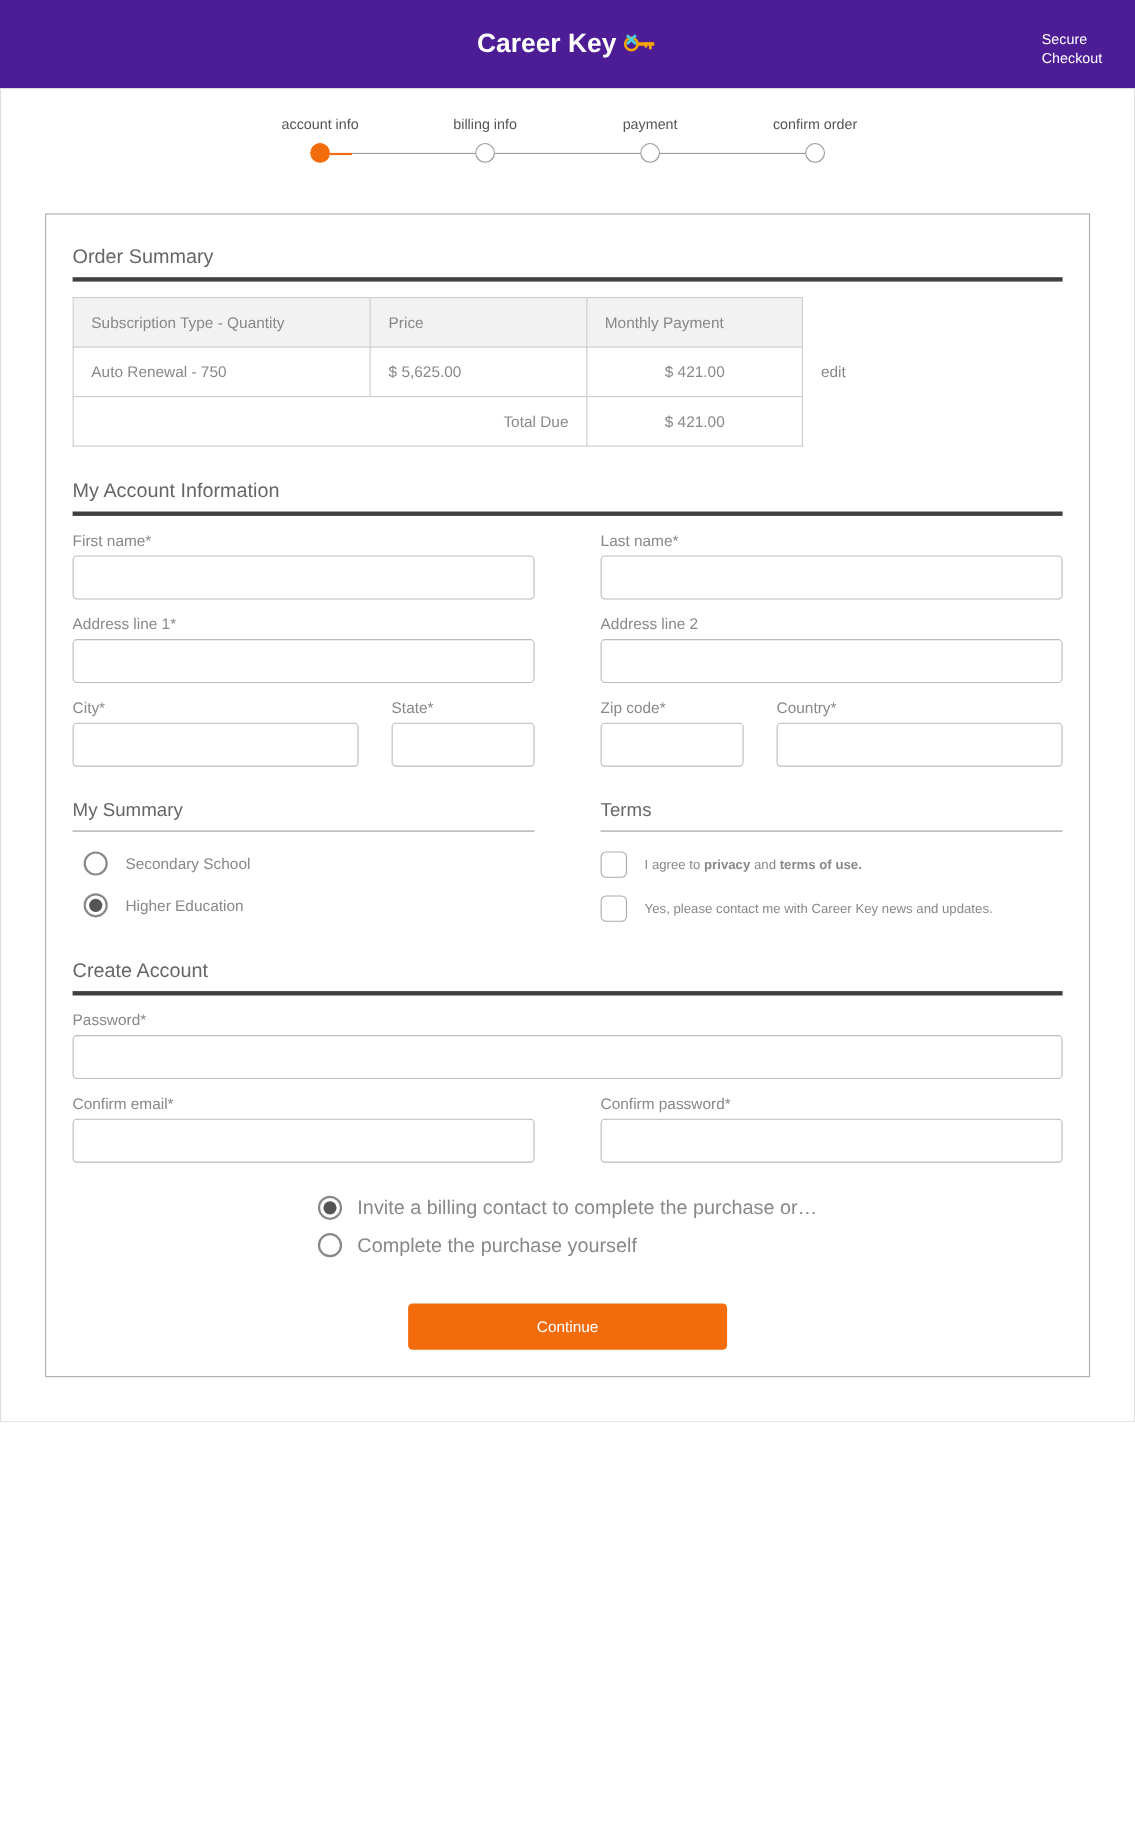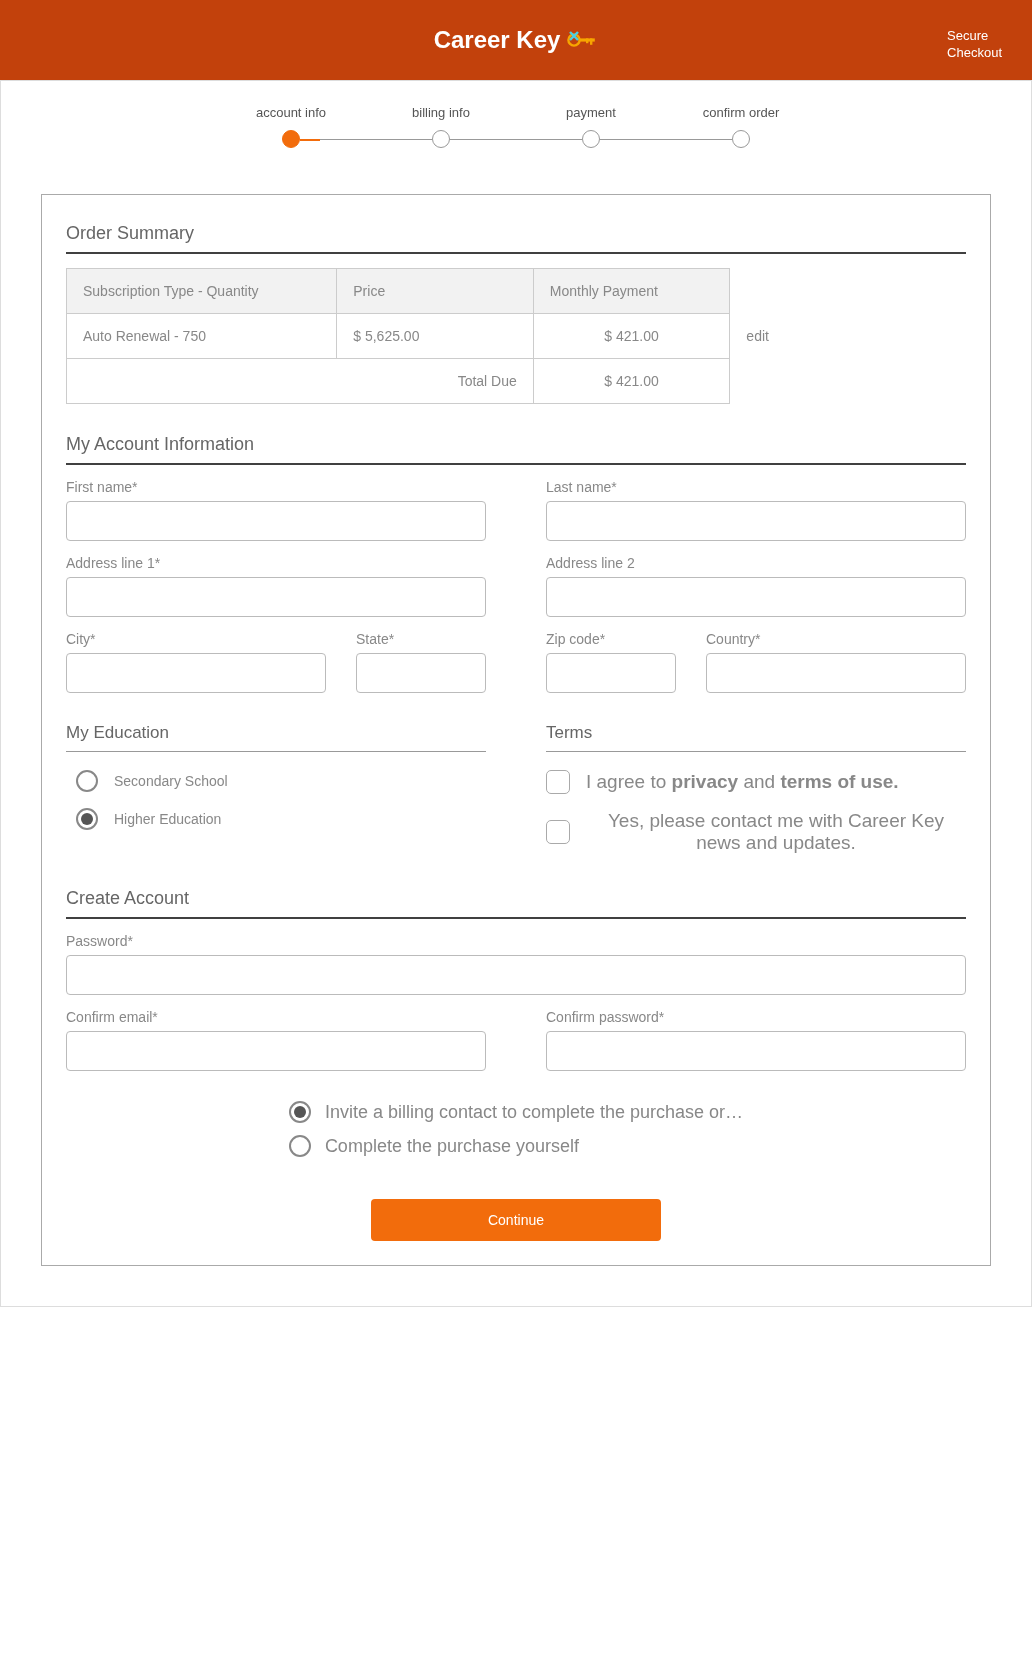--- a/index.html
+++ b/index.html
@@ -1,19 +1,19 @@
 <!DOCTYPE html>
 <html><head>
   <meta charset="utf-8">
   <style>
     * { box-sizing: border-box; margin: 0; padding: 0; }
     body { font-family: Arial, Helvetica, sans-serif; background: #fff; width: 1032px; margin: 0 auto; }
     
     .header {
-      background: #c2410c;
+      background: #4c1d95;
       height: 80px;
       display: flex;
       align-items: center;
       justify-content: center;
       position: relative;
     }
     .logo {
       display: flex;
       align-items: center;
       gap: 6px;
@@ -98,21 +98,21 @@
       margin: 12px 40px 20px;
       border: 1px solid #aaa;
       padding: 28px 24px 24px;
     }
     
     .section-title {
       font-size: 18px;
       color: #666;
       font-weight: normal;
       padding-bottom: 8px;
-      border-bottom: 2px solid #404040;
+      border-bottom: 4px solid #404040;
       margin-bottom: 14px;
     }
     
     .order-table {
       width: 820px;
       border-collapse: collapse;
       margin-bottom: 30px;
     }
     .order-table th, .order-table td {
       border: 1px solid #ccc;
@@ -230,21 +230,21 @@
       margin-bottom: 16px;
     }
     .check-box {
       width: 24px;
       height: 24px;
       border: 1.5px solid #aaa;
       border-radius: 5px;
       flex-shrink: 0;
     }
     .check-label {
-      font-size: 19px;
+      font-size: 12px;
       color: #888;
       text-align: center;
     }
     .check-label b { font-weight: bold; }
     
     .create-section {
       margin-top: 18px;
     }
     
     .billing-options {
@@ -403,21 +403,21 @@
         </div>
         <div class="country-field">
           <label class="form-label">Country*</label>
           <input class="form-input" style="">
         </div>
       </div>
     </div>
 
     <div class="two-sections">
       <div class="half-section">
-        <div class="sub-title">My Education</div>
+        <div class="sub-title">My Summary</div>
         <div class="radio-row">
           <div class="radio-circle"></div>
           <span class="radio-label">Secondary School</span>
         </div>
         <div class="radio-row">
           <div class="radio-circle checked"></div>
           <span class="radio-label">Higher Education</span>
         </div>
       </div>
       <div class="half-section">

